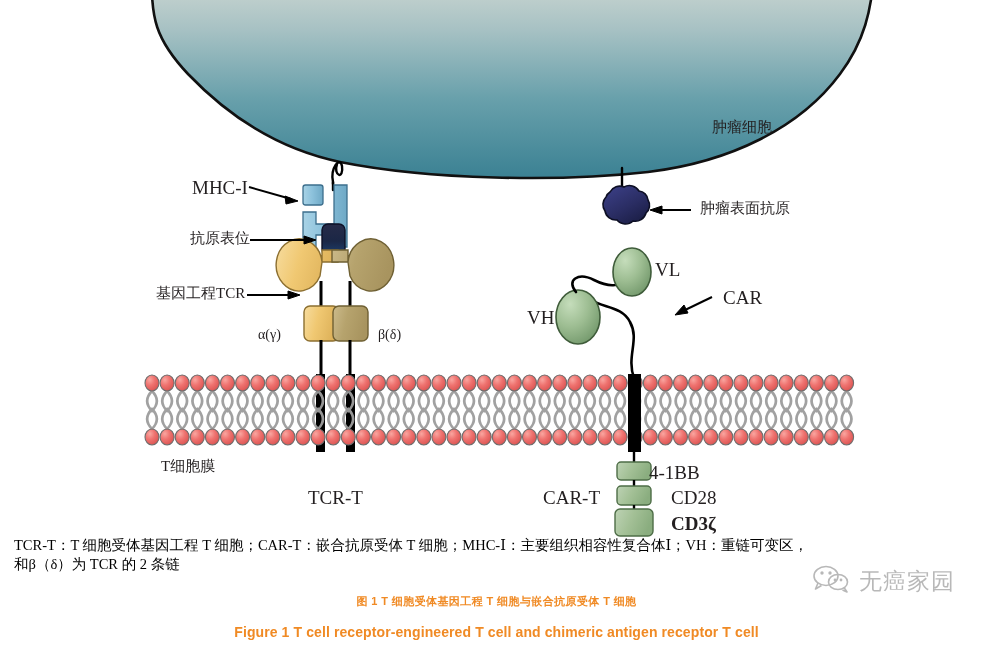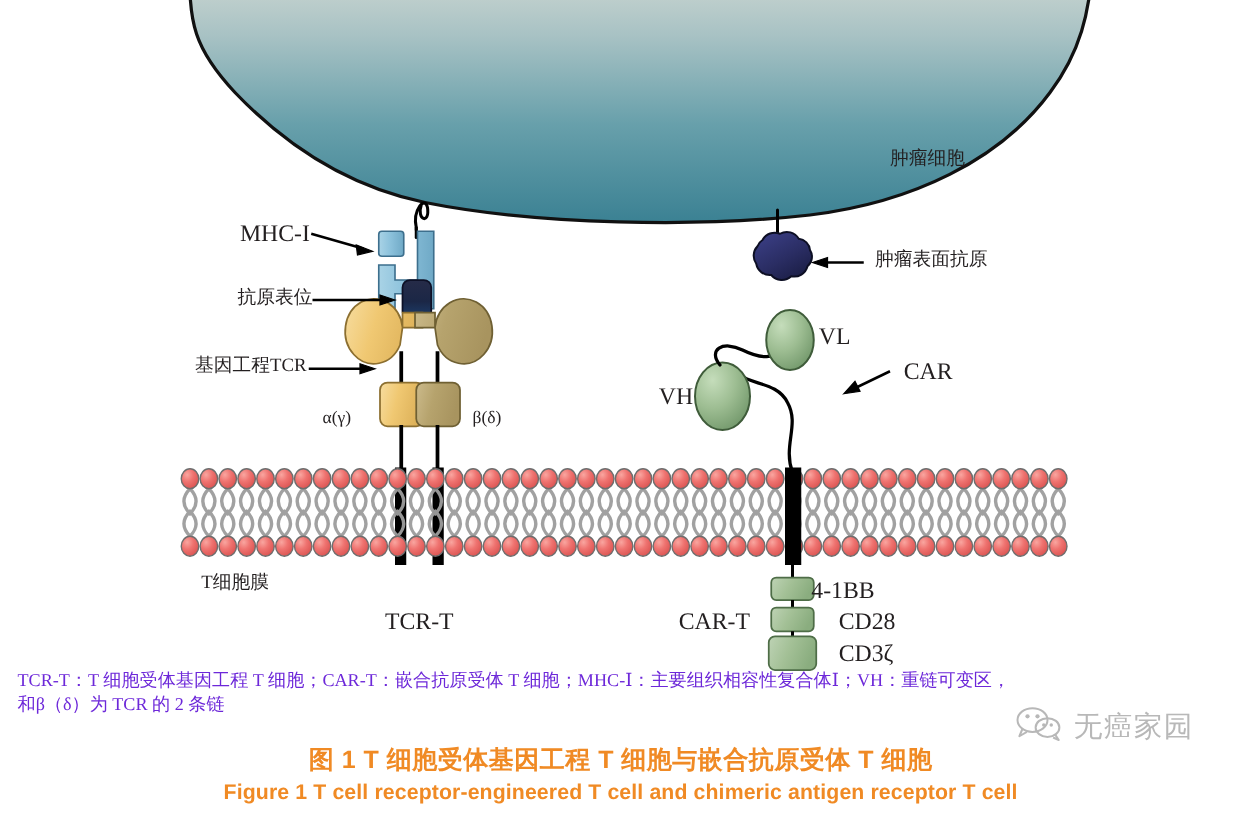--- a/index.html
+++ b/index.html
@@ -49,46 +49,46 @@
   
   #caption-block {
     position: absolute;
     left: 14px;
     top: 536px;
     width: 965px;
   }
   .cap-line {
     font-family: "Liberation Serif", "DejaVu Serif", serif;
     font-size: 14.5px;
-    color: #6d28d9;
+    color: #000000;
     line-height: 18.5px;
     letter-spacing: 0px;
     white-space: nowrap;
   }
   #title-cn {
     position: absolute;
     left: 0;
     top: 594px;
     width: 993px;
     text-align: center;
     font-family: "Liberation Sans", "DejaVu Sans", sans-serif;
     font-weight: bold;
-    font-size: 20px;
+    font-size: 11px;
     color: #f08a24;
     letter-spacing: 0.4px;
   }
   #title-en {
     position: absolute;
     left: 0;
     top: 624px;
     width: 993px;
     text-align: center;
     font-family: "Liberation Sans", "DejaVu Sans", sans-serif;
     font-weight: bold;
-    font-size: 17px;
+    font-size: 14px;
     color: #f08a24;
     letter-spacing: 0.1px;
   }
 
   
   #watermark {
     position: absolute;
     left: 812px;
     top: 564px;
     display: flex;
@@ -596,21 +596,21 @@
   <div class="lbl lbl-en" style="left:655px; top:260px;">VL</div>
 
   <div class="lbl lbl-en" style="left:527px; top:308px;">VH</div>
 
   <div class="lbl lbl-en" style="left:723px; top:288px;">CAR</div>
 
   <div class="lbl lbl-en" style="left:649px; top:463px;">4-1BB</div>
 
   <div class="lbl lbl-en" style="left:671px; top:488px;">CD28</div>
 
-  <div class="lbl lbl-en" style="left:671px; top:514px;">CD3ζ</div>
+  <div class="lbl lbl-en" style="left:671px; top:514px;font-weight:bold;">CD3ζ</div>
 
   <div id="caption-block">
     <div class="cap-line">TCR-T：T 细胞受体基因工程 T 细胞；CAR-T：嵌合抗原受体 T 细胞；MHC-Ⅰ：主要组织相容性复合体Ⅰ；VH：重链可变区，</div>
     <div class="cap-line">和β（δ）为 TCR 的 2 条链</div>
   </div>
 
   <div id="title-cn">图 1  T 细胞受体基因工程 T 细胞与嵌合抗原受体 T 细胞</div>
   <div id="title-en">Figure 1  T cell receptor-engineered T cell and chimeric antigen receptor T cell</div>
 
   <div id="watermark">

